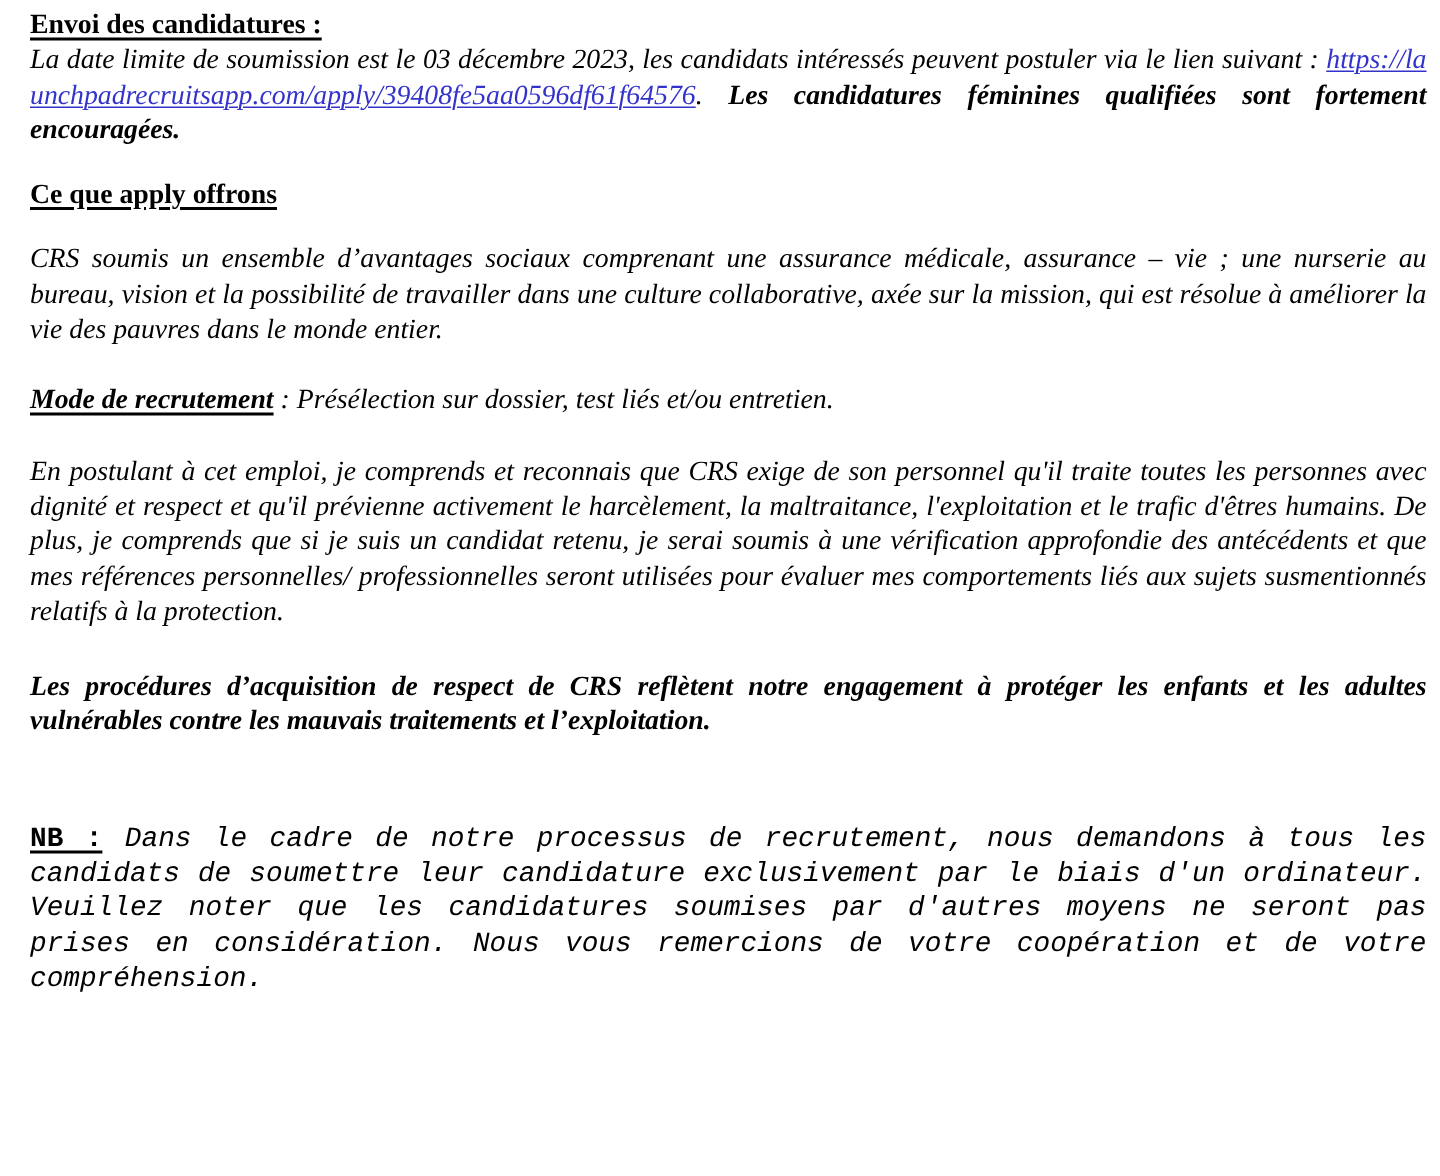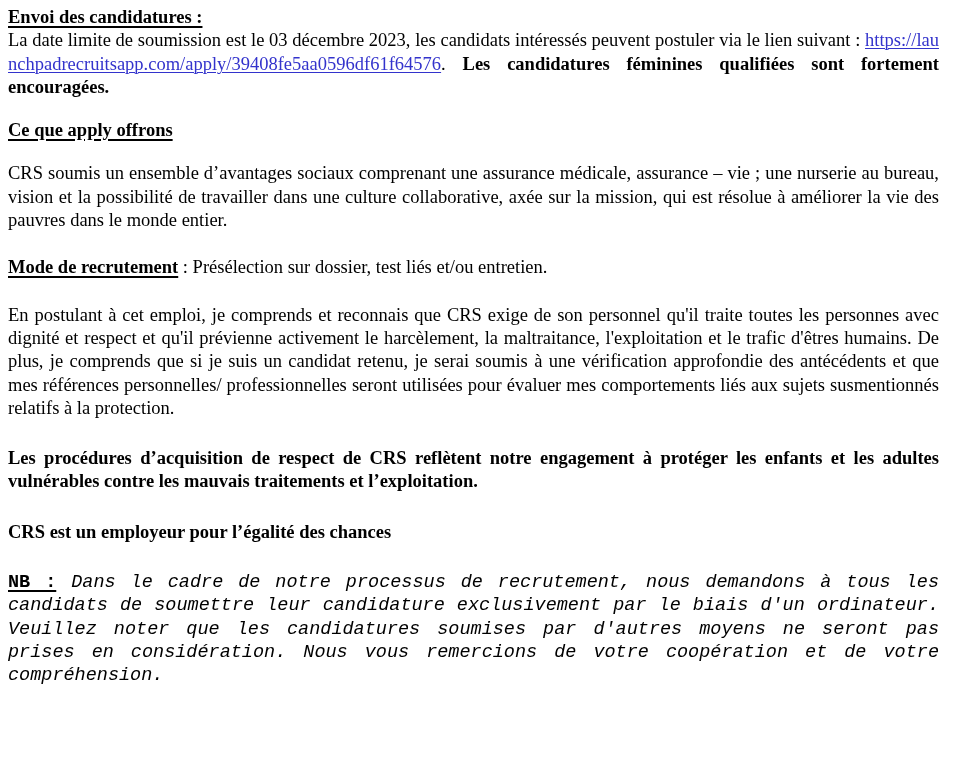--- a/index.html
+++ b/index.html
@@ -15,34 +15,35 @@
     color: #000000;
     -webkit-font-smoothing: antialiased;
   }
 
   #page {
     position: relative;
     width: 960px;
     height: 784px;
     background: #ffffff;
     box-sizing: border-box;
-    padding: 6px 13px 0 8px;
+    padding: 6px 13px 0 20px;
   }
 
   .doc-body {
     width: 931px;
   }
 
   p.block {
     margin: 0;
     font-size: 18.5px;
     line-height: 23.3px;
     text-align: justify;
     text-justify: inter-word;
     hyphens: none;
+    font-style: italic;
   }
 
   
   p.heading {
     margin: 0;
     font-size: 18.5px;
     line-height: 23.3px;
     font-weight: bold;
     text-align: left;
   }
@@ -117,21 +118,20 @@
 
 
     <p class="block">En postulant à cet emploi, je comprends et reconnais que CRS exige de son personnel qu'il traite toutes les personnes avec dignité et respect et qu'il prévienne activement le harcèlement, la maltraitance, l'exploitation et le trafic d'êtres humains. De plus, je comprends que si je suis un candidat retenu, je serai soumis à une vérification approfondie des antécédents et que mes références personnelles/ professionnelles seront utilisées pour évaluer mes comportements liés aux sujets susmentionnés relatifs à la protection.</p>
 
     <div class="sp-xl"></div>
 
     <p class="block b">Les procédures d’acquisition de respect de CRS reflètent notre engagement à protéger les enfants et les adultes vulnérables contre les mauvais traitements et l’exploitation.</p>
 
     <div class="sp-xl"></div>
 
-    <p class="heading">CRS est un employeur pour l’égalité des chances</p>
 
     <div class="sp-xl"></div>
 
     <p class="nb-para">
       <span class="nb-label">NB :</span><span> Dans le cadre de notre processus de recrutement, nous demandons à tous les candidats de soumettre leur candidature exclusivement par le biais d'un ordinateur. Veuillez noter que les candidatures soumises par d'autres moyens ne seront pas prises en considération. Nous vous remercions de votre coopération et de votre compréhension.</span>
     </p>
 
   </div>
 </div>
 

